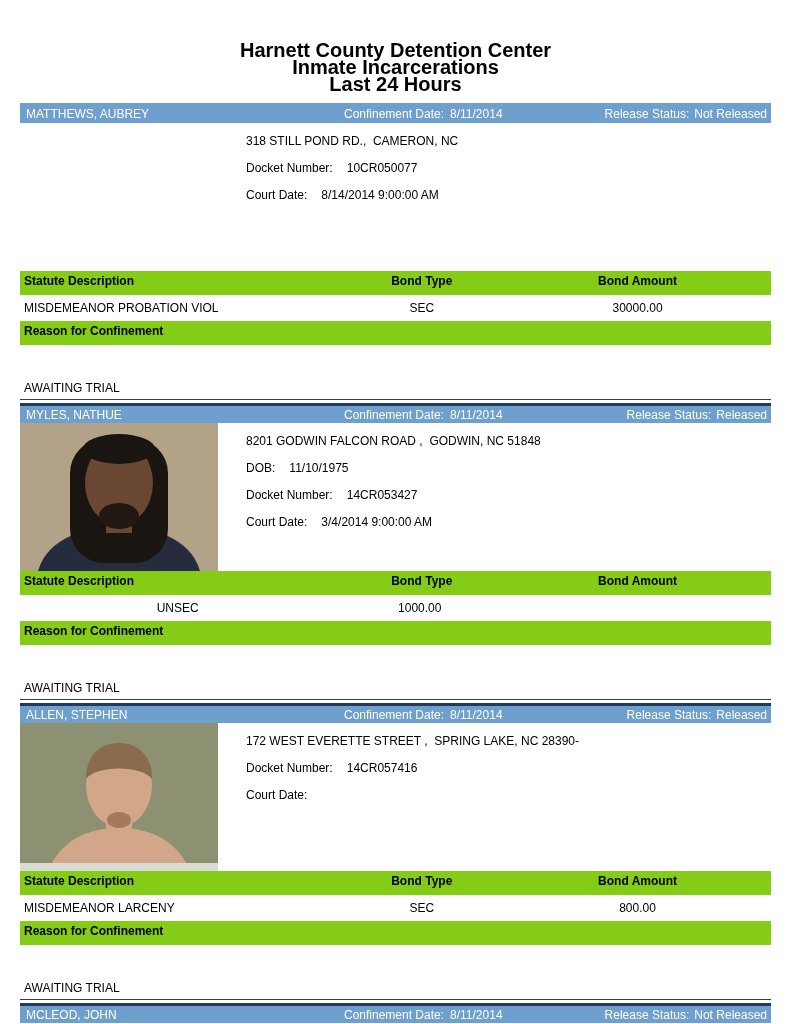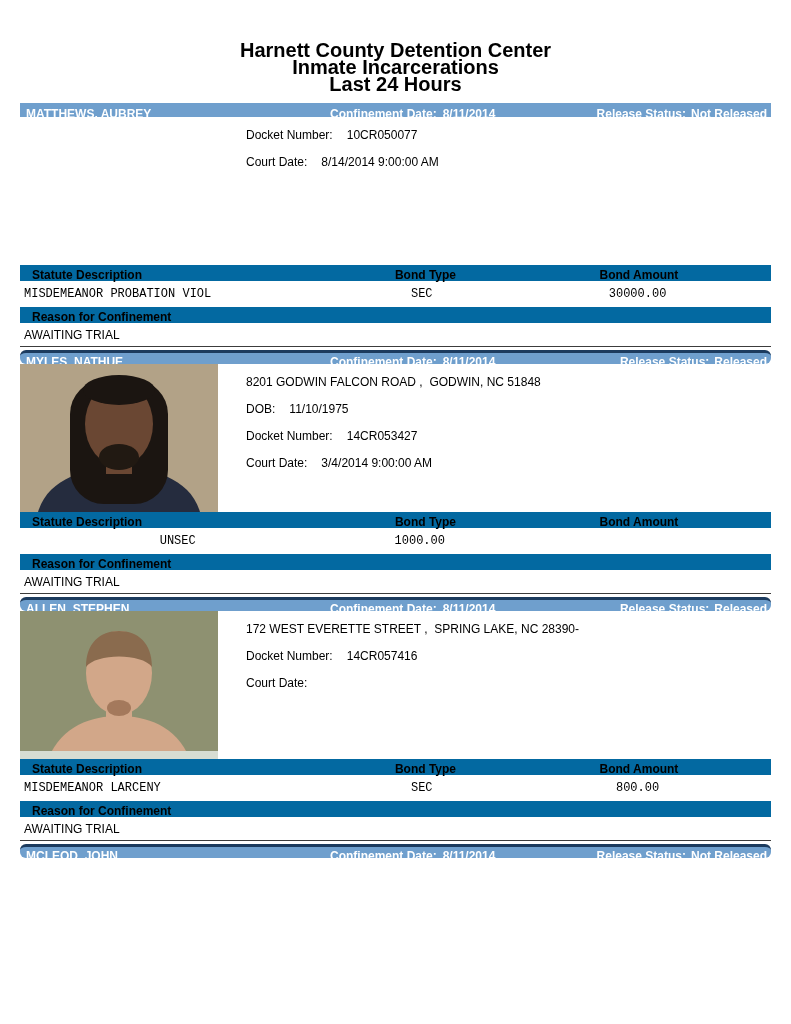--- a/index.html
+++ b/index.html
@@ -4,65 +4,66 @@
 <style>
   html,body{margin:0;padding:0;}
   body{
     width:791px;height:1024px;background:#ffffff;overflow:hidden;
     font-family:"Liberation Sans",sans-serif;color:#000;
   }
   .page{padding:42px 20px 0 20px;box-sizing:border-box;}
   .title{text-align:center;font-weight:bold;font-size:20px;line-height:17px;margin-bottom:10px;}
   
   .bar{
-    position:relative;height:14px;background:#6f9fcd;color:#ffffff;
-    font-weight:bold;font-size:12px;line-height:22px;box-sizing:border-box;
+    position:relative;height:20px;background:#6f9fcd;color:#ffffff;
+    font-weight:normal;font-size:12px;line-height:22px;box-sizing:border-box;
   }
-  .bar.bordered{border-top:3px solid #1c3b5e;line-height:19px;margin-top:3px;border-radius:6px;}
+  .bar.bordered{border-top:3px solid #1c3b5e;line-height:19px;margin-top:3px;}
   .bar-name{position:absolute;left:6px;top:0;}
-  .bar-center{position:absolute;left:310px;top:0;}
+  .bar-center{position:absolute;left:324px;top:0;}
   .bar-center .val{margin-left:6px;}
   .bar-right{position:absolute;right:4px;top:0;}
   .bar-right .val{margin-left:5px;}
   
   .rec-body{position:relative;height:148px;}
   .photo{position:absolute;left:0;top:0;width:198px;height:148px;display:block;}
   .details{padding:5px 0 0 226px;font-size:12px;}
   .details .line{height:27px;line-height:27px;white-space:pre;}
   .lbl{margin-right:14px;}
   
   .tbl{font-size:12px;}
   .thead,.trow{display:grid;grid-template-columns:42% 23% 35%;}
-  .thead{background:#0369a1;height:16px;line-height:20px;font-weight:bold;padding-left:8px;}
-  .trow{height:26px;line-height:26px;font-family:Liberation Mono, monospace;}
+  .thead{background:#84cc16;height:24px;line-height:20px;font-weight:bold;}
+  .trow{height:26px;line-height:26px;}
   .cell-l{padding-left:4px;text-align:left;}
   .cell-c{text-align:center;}
   .cell-r{text-align:center;padding-right:4px;}
   .reason-h{grid-column:1 / 4;}
-  .reason-row{height:24px;line-height:24px;border-bottom:1px solid #3c3c3c;padding-left:4px;box-sizing:border-box;}
+  .reason-row{height:24px;line-height:24px;border-bottom:1px solid #3c3c3c;padding-left:4px;box-sizing:border-box;margin-top:31px;}
 </style>
 </head>
 <body>
 
 <div class="page">
 
   <div class="title">
     <div>Harnett County Detention Center</div>
     <div>Inmate Incarcerations</div>
     <div>Last 24 Hours</div>
   </div>
 
   <section class="record">
     <div class="bar">
       <span class="bar-name">MATTHEWS, AUBREY</span>
       <span class="bar-center"><span>Confinement Date:</span><span class="val">8/11/2014</span></span>
       <span class="bar-right"><span>Release Status:</span><span class="val">Not Released</span></span>
     </div>
     <div class="rec-body">
       <div class="details">
+        <div class="line">318 STILL POND RD.,  CAMERON, NC</div>
         <div class="line"><span class="lbl">Docket Number:</span><span>10CR050077</span></div>
         <div class="line"><span class="lbl">Court Date:</span><span>8/14/2014 9:00:00 AM</span></div>
       </div>
     </div>
     <div class="tbl">
       <div class="thead">
         <span class="cell-l">Statute Description</span>
         <span class="cell-c">Bond Type</span>
         <span class="cell-r">Bond Amount</span>
       </div>

